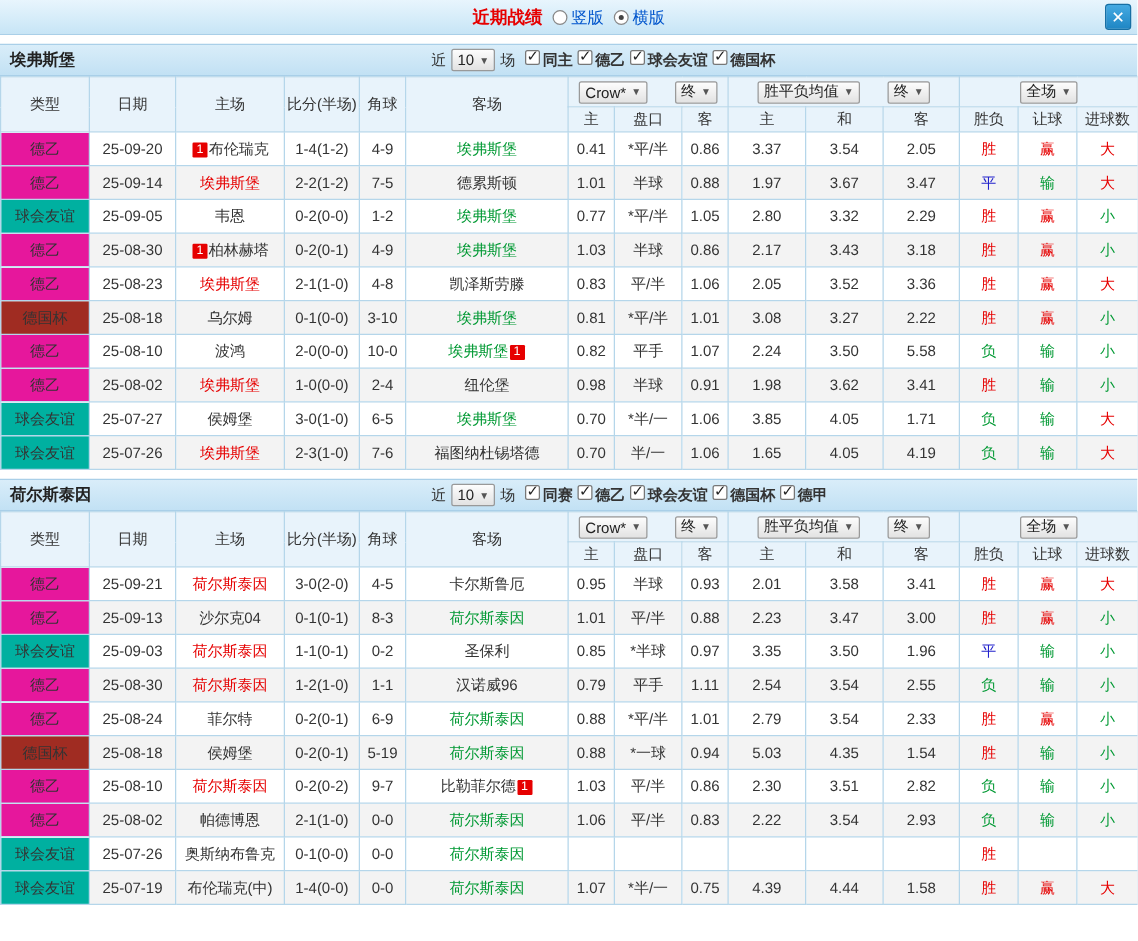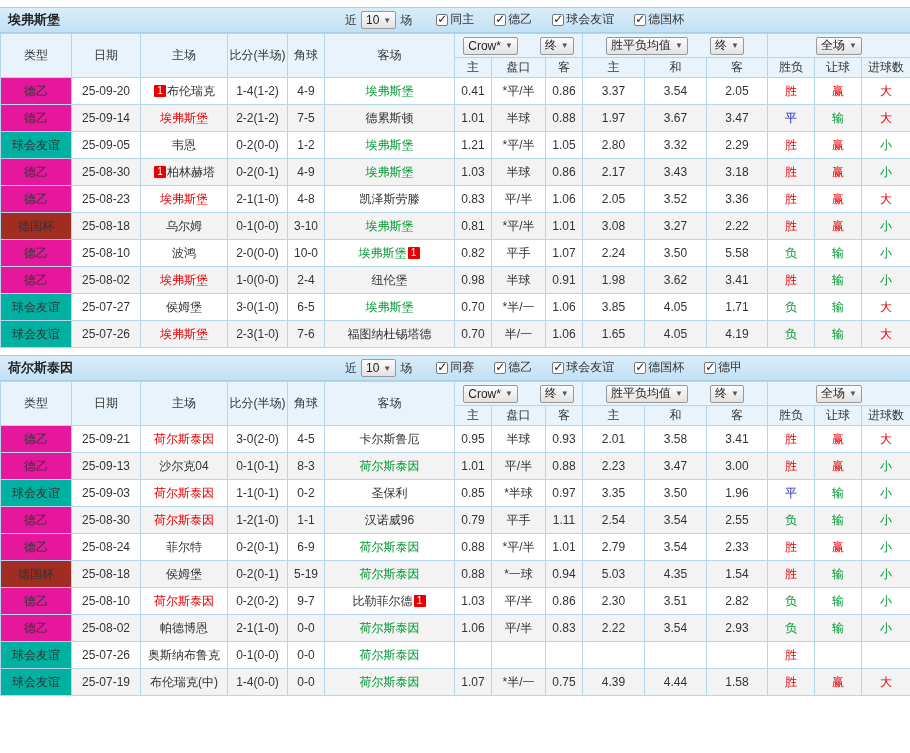--- a/index.html
+++ b/index.html
@@ -15,21 +15,21 @@
   .close-btn { position:absolute; right:5px; top:3px; width:21px; height:21px;
                background:linear-gradient(#45aae2,#1f86c4); border:1px solid #176fa4; border-radius:3px;
                color:#fff; font-size:13px; font-weight:bold; display:flex; align-items:center; justify-content:center; cursor:pointer; }
 
   .gap { height:7px; }
 
   .section-header { height:26px; background:linear-gradient(#d9edf9,#c2e1f4); border-top:1px solid #a9cfe8;
                     border-bottom:1px solid #a9cfe8; position:relative; display:flex; align-items:center; }
   .team-name { font-weight:bold; font-size:13px; color:#222; margin-left:8px; }
   .header-controls { position:absolute; left:345px; display:flex; align-items:center; gap:4px; font-size:12px; color:#333; }
-  .cb-label { display:inline-flex; align-items:center; gap:2px; margin-left:20px; cursor:pointer; }
+  .cb-label { display:inline-flex; gap:2px; margin-left:4px; cursor:pointer;font-weight:bold; }
   .cb { width:12px; height:12px; border:1px solid #777; background:#fff; display:inline-block; position:relative; border-radius:2px; }
   .cb.checked::after { content:"✓"; position:absolute; left:0; top:-3px; font-size:12px; color:#222; font-weight:bold; }
 
   .dropdown { display:inline-flex; align-items:center; gap:4px; background:linear-gradient(#fdfdfd,#e2e2e2);
               border:1px solid #999; padding:0 4px; height:18px; font-size:12px; color:#222; cursor:pointer;
               border-radius:2px; white-space:nowrap; }
   .dropdown .arrow { font-size:8px; color:#555; }
 
   table.stats { width:910px; border-collapse:collapse; table-layout:fixed; }
   .stats th, .stats td { border:1px solid #b5d6ea; text-align:center; font-size:12px; font-weight:normal;
@@ -48,20 +48,34 @@
   .badge { display:inline-block; width:12px; height:12px; line-height:12px; background:#e60000; color:#fff;
            font-size:10px; margin:0 1px; vertical-align:1px; border-radius:1px; text-align:center; }
   .summary { height:23px; border:1px solid #b5d6ea; border-top:none; display:flex; align-items:center;
              justify-content:center; font-size:12px; gap:6px; }
 </style>
 </head>
 <body>
 
 <div class="window">
 
+  <div class="topbar">
+    <span class="title">近期战绩</span>
+    <span class="radio-opt">
+      <span class="radio"></span>
+      <span>竖版</span>
+    </span>
+    <span class="radio-opt">
+      <span class="radio checked"></span>
+      <span>横版</span>
+    </span>
+    <span class="close-btn">
+      <span>✕</span>
+    </span>
+  </div>
 
   <div class="gap"></div>
 
   <div class="section">
     <div class="section-header">
       <span class="team-name">埃弗斯堡</span>
       <span class="header-controls">
         <span>近</span>
         <span class="dropdown">
           <span>10</span>
@@ -189,21 +203,21 @@
     <td style="color: rgb(0, 153, 51);">输</td>
     <td style="color: rgb(230, 0, 0);">大</td>
   </tr>
           <tr>
     <td class="league" style="background: rgb(0, 176, 160);">球会友谊</td>
     <td>25-09-05</td>
     <td><span class="team ">韦恩</span></td>
     <td class="score">0-2(0-0)</td>
     <td>1-2</td>
     <td><span class="team green">埃弗斯堡</span></td>
-    <td>1.21</td>
+    <td>0.77</td>
     <td>*平/半</td>
     <td>1.05</td>
     <td>2.80</td>
     <td>3.32</td>
     <td>2.29</td>
     <td style="color: rgb(230, 0, 0);">胜</td>
     <td style="color: rgb(230, 0, 0);">赢</td>
     <td style="color: rgb(0, 153, 51);">小</td>
   </tr>
           <tr>

